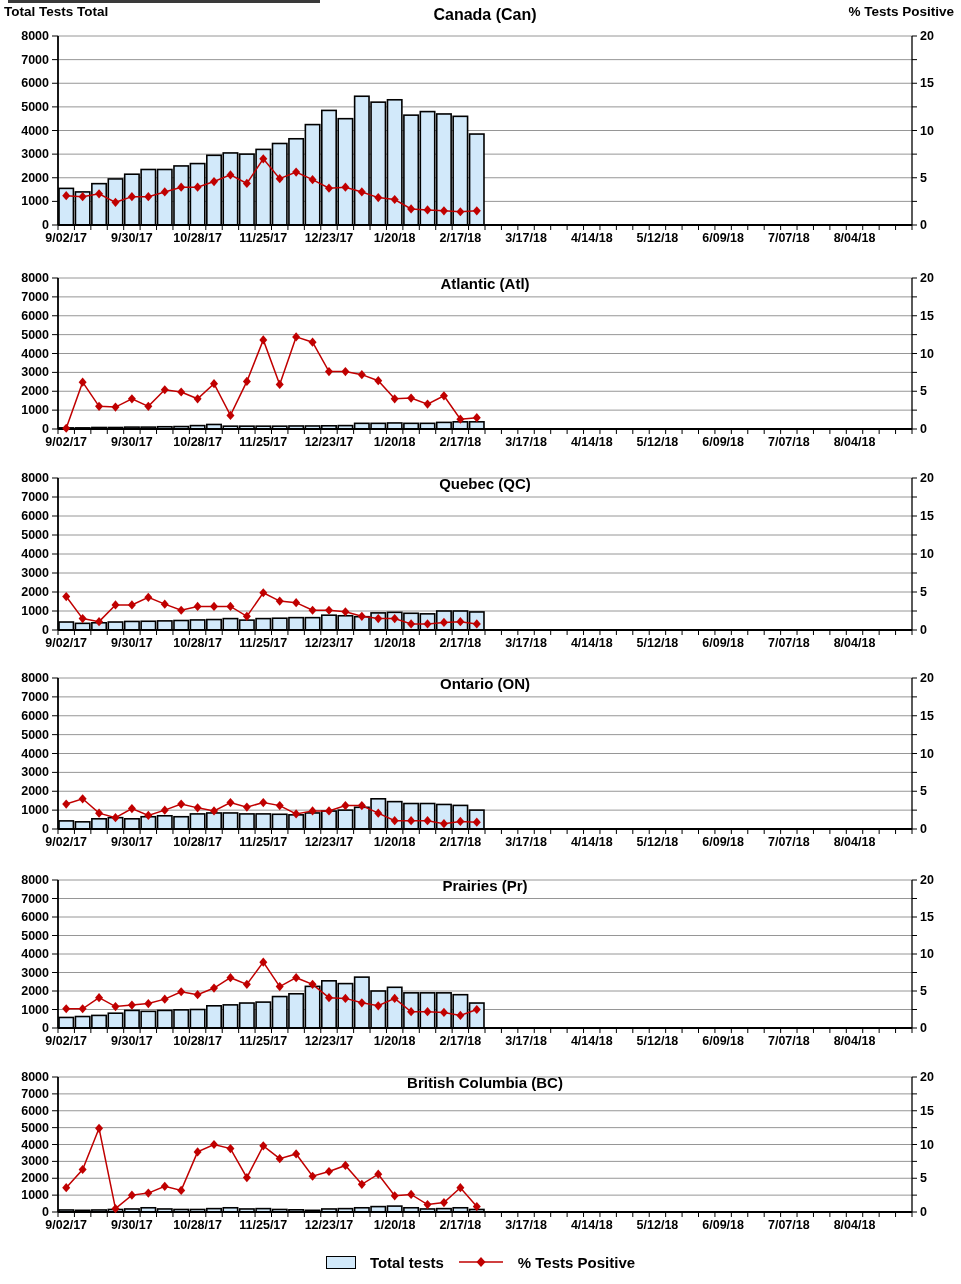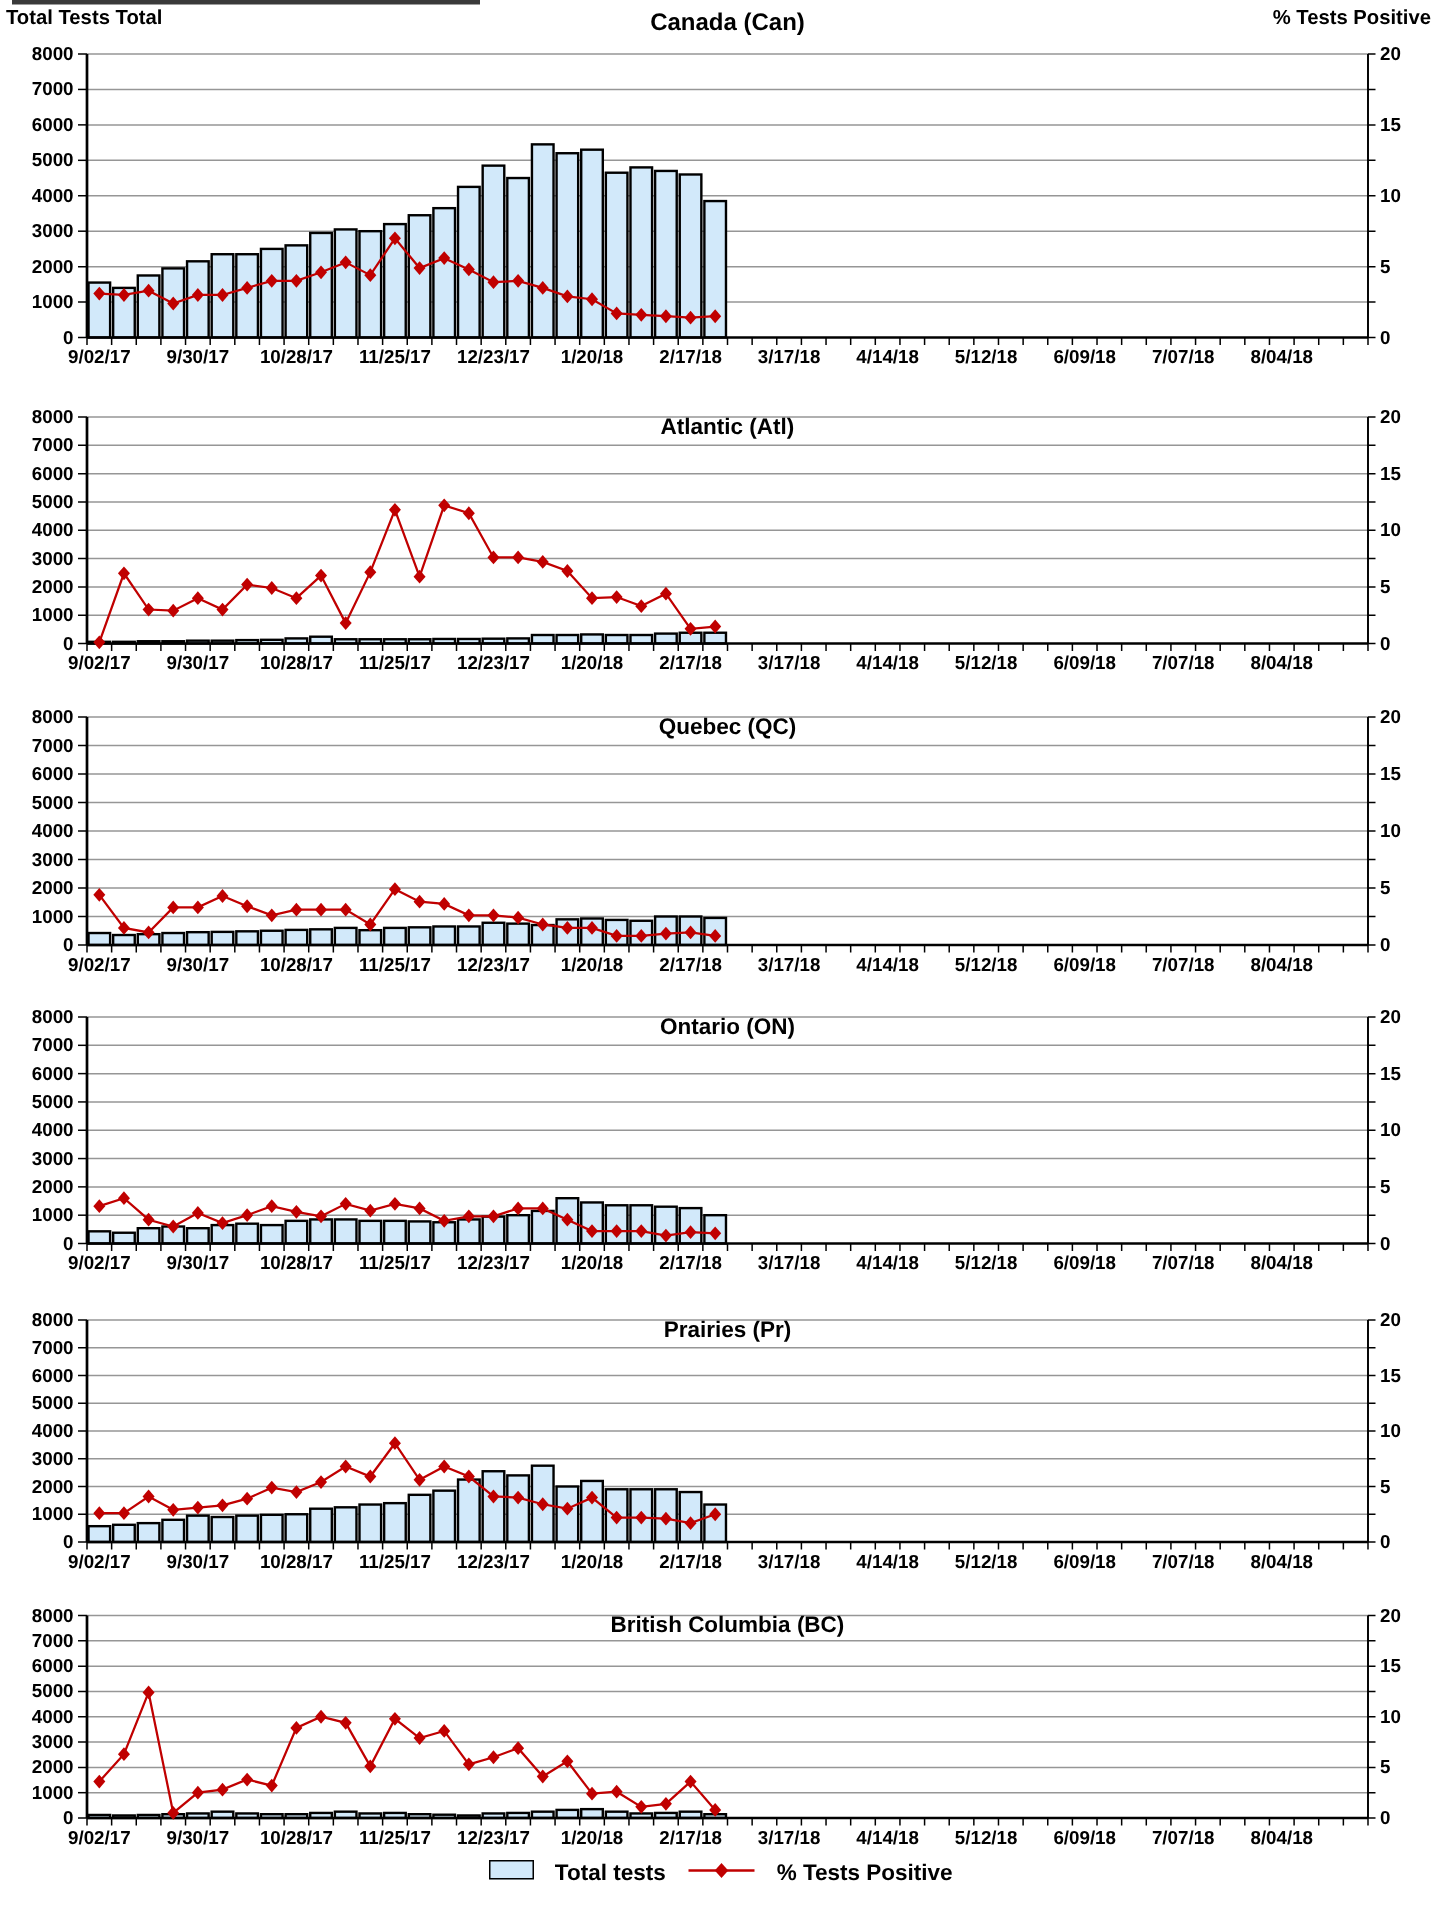--- a/index.html
+++ b/index.html
@@ -1,21 +1,21 @@
 <!DOCTYPE html>
 <html><head>
 <meta charset="utf-8">
 <style>
   html,body{margin:0;padding:0;background:#fff;}
   body{width:961px;height:1284px;font-family:"Liberation Sans",sans-serif;}
   .page{position:relative;width:961px;height:1284px;background:#fff;overflow:hidden;}
   .top-artifact{position:absolute;left:8px;top:0;width:312px;height:3px;background:#3a3a3a;}
   .chart-block{position:relative;width:961px;}
   .chart-block svg{display:block;}
-  .legend-row{height:44px;display:flex;align-items:flex-start;justify-content:center;gap:14px;}
+  .legend-row{height:44px;display:flex;align-items:center;justify-content:center;gap:14px;}
   .legend-swatch{display:inline-block;width:30px;height:13px;border:1.6px solid #000;box-sizing:border-box;}
   .legend-label{font-size:15px;font-weight:bold;color:#000;}
   .legend-marker{display:inline-block;}
 </style>
 </head>
 <body>
 
 <div class="page">
   <div class="top-artifact"></div>
 

